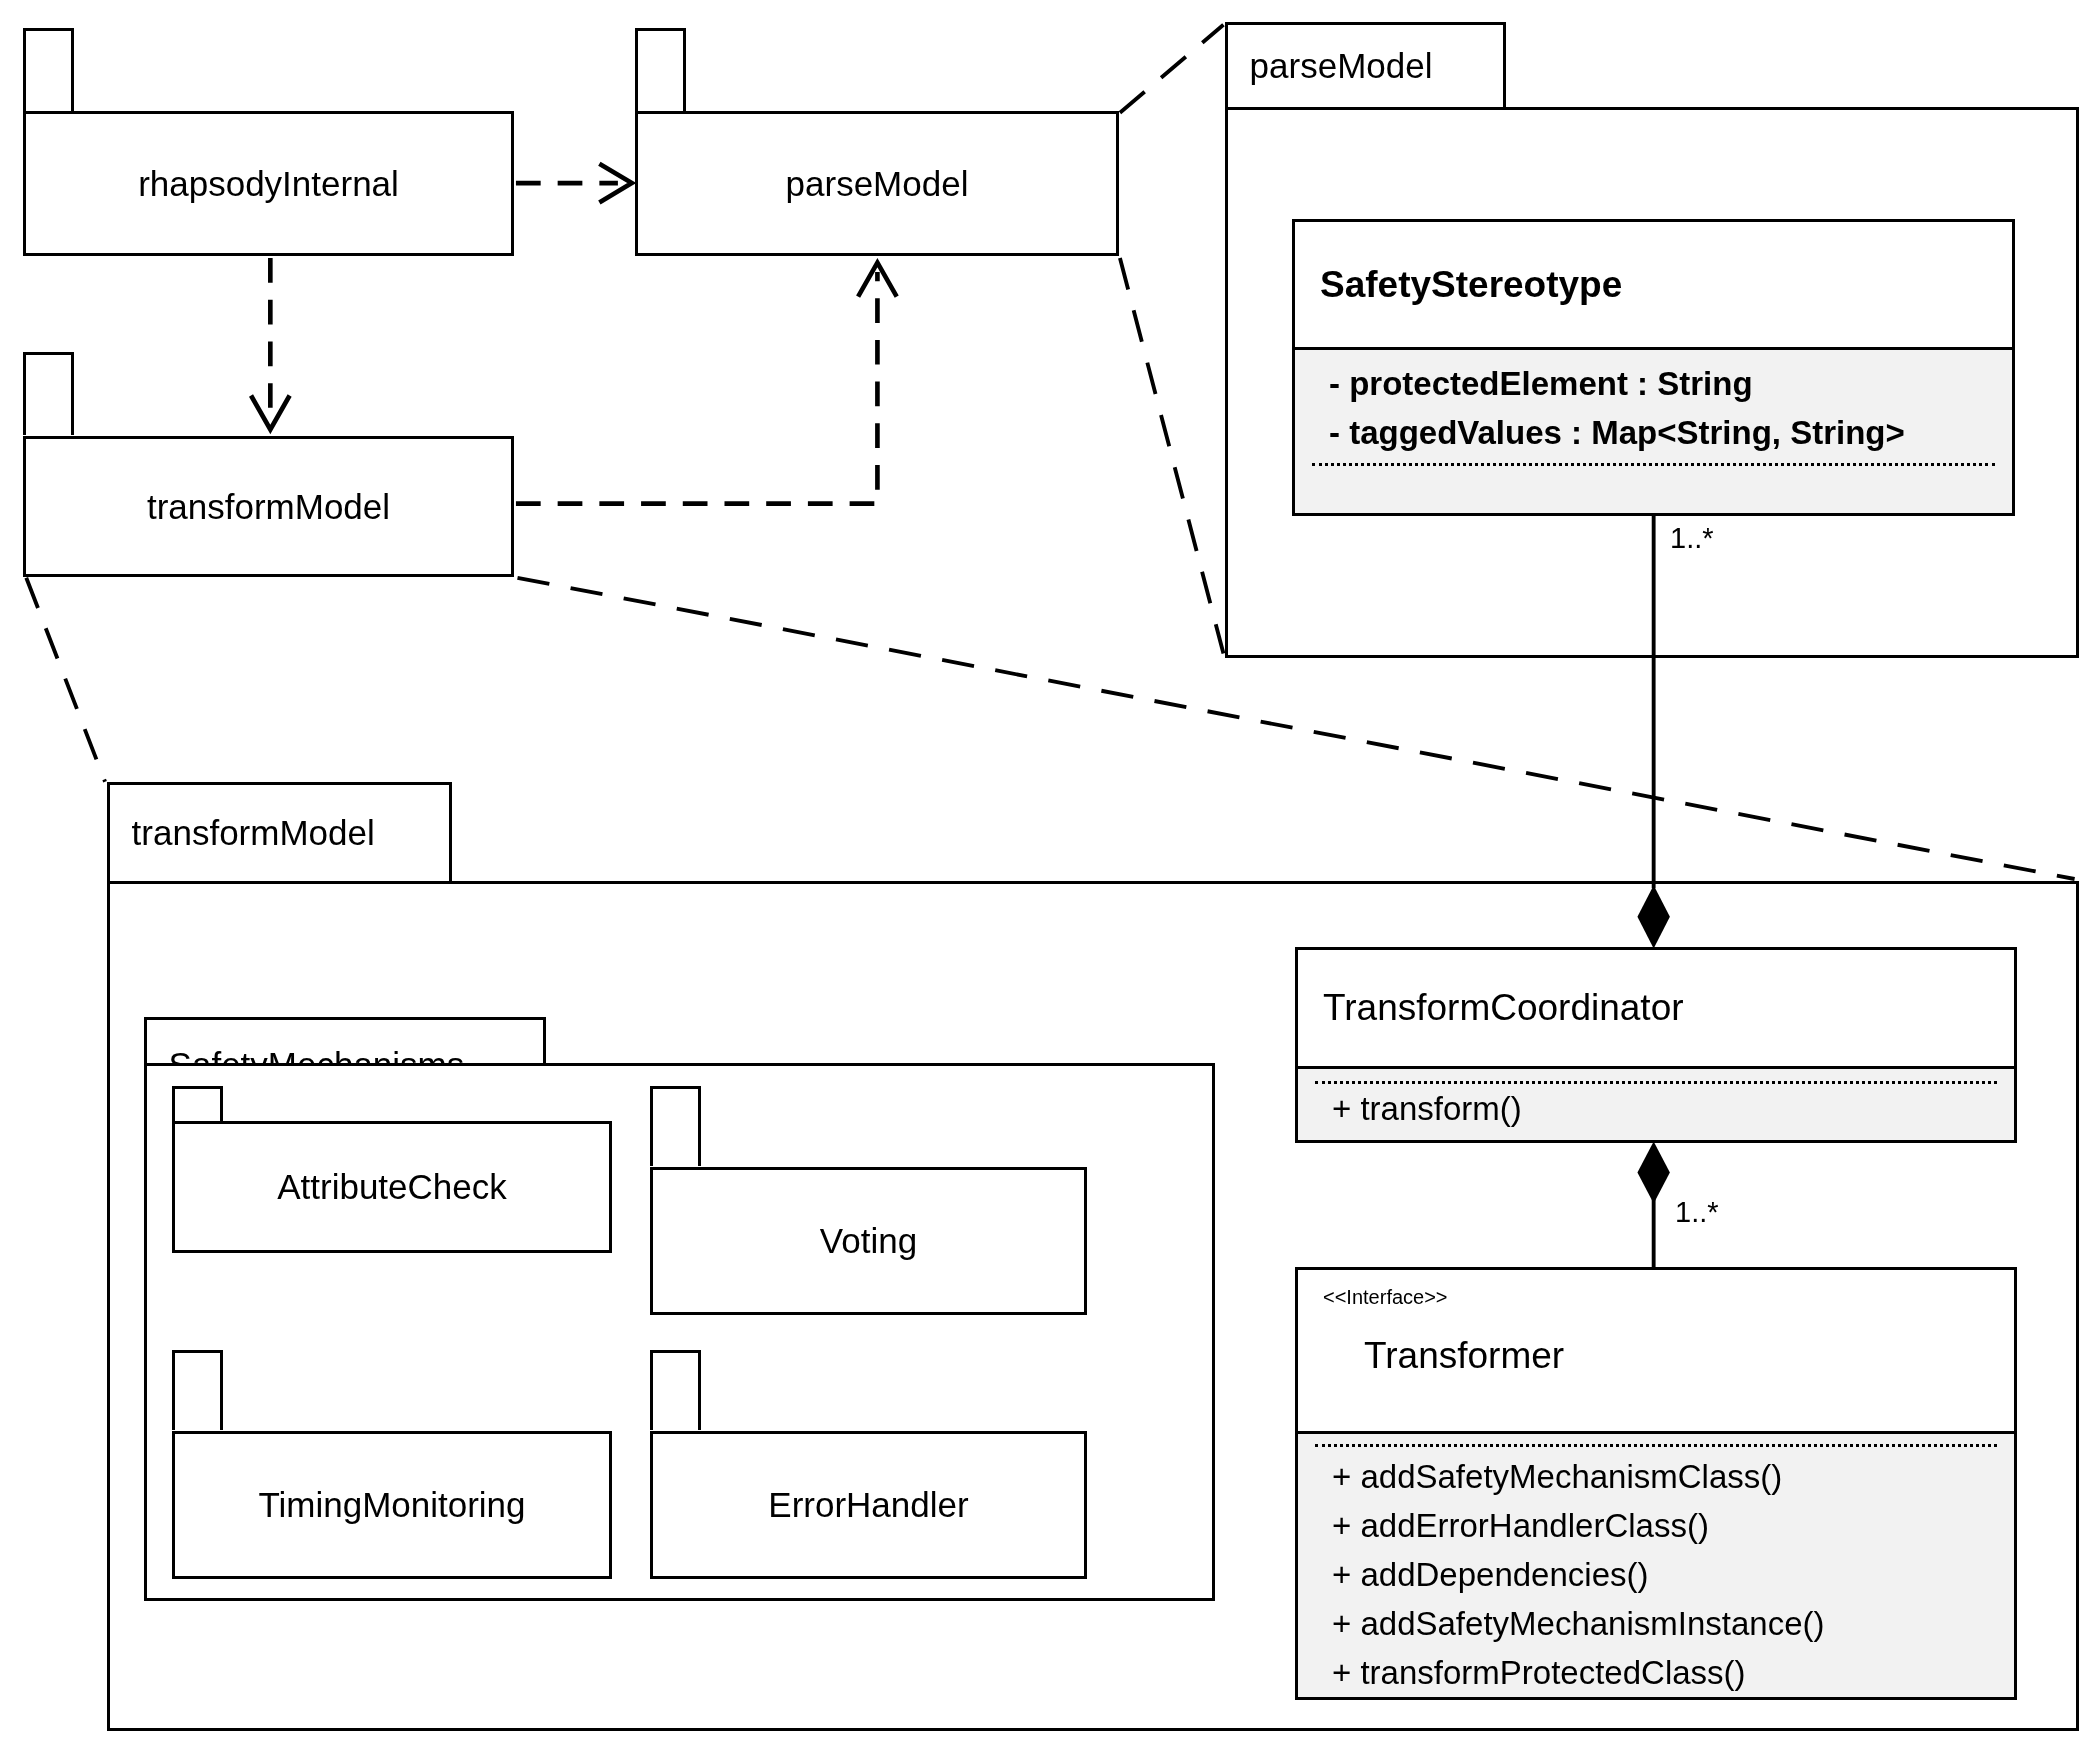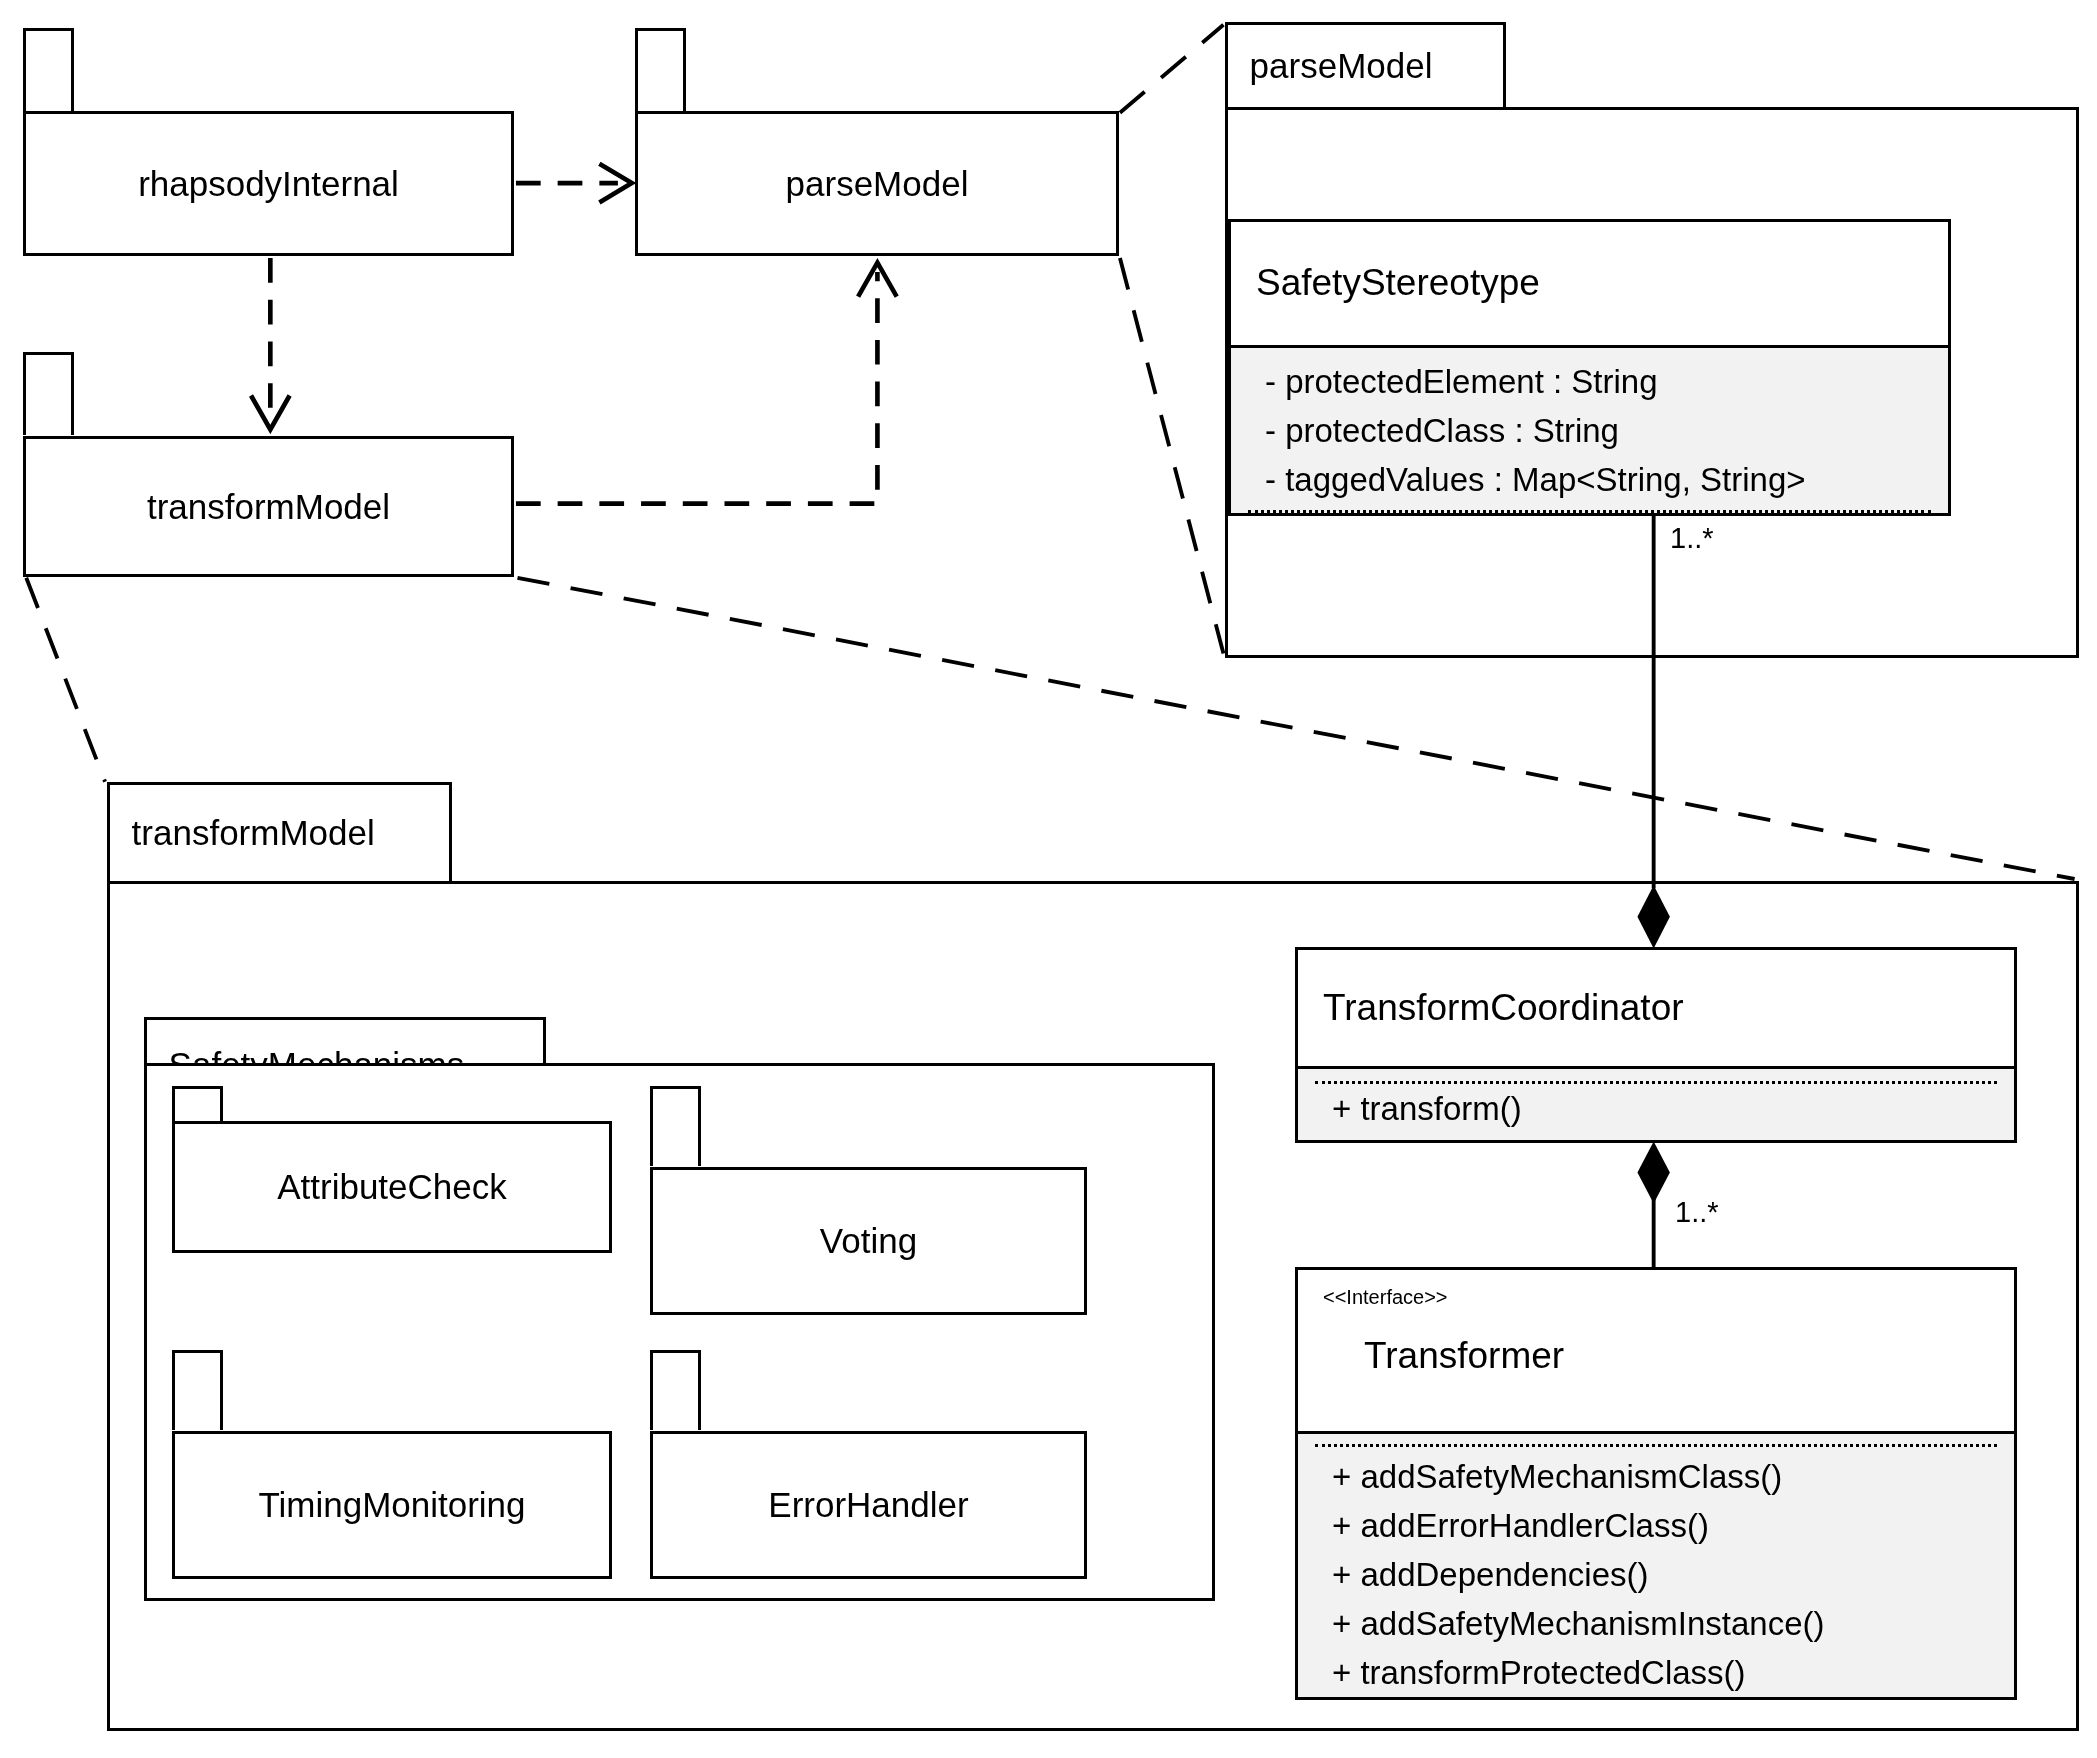--- a/index.html
+++ b/index.html
@@ -102,27 +102,26 @@
   <div class="abs pkg-tab" style="left:23px; top:352px; width:51px; height:83px;"></div>
   <div class="abs pkg-body" style="left:23px; top:436px; width:491px; height:141px;">
     <span class="pkg-label">transformModel</span>
   </div>
 
   <div class="abs pkg-tab labeled" style="left:1225px; top:21.6px; width:281px; height:85px;">
     <span class="pkg-label">parseModel</span>
   </div>
   <div class="abs pkg-body big" style="left:1225px; top:107px; width:854px; height:551px;"></div>
 
-  <div class="abs cls" style="left:1228px; top:219px; width:723px; height:297px;">
+  <div class="abs cls" style="left:1292px; top:219px; width:723px; height:297px;font-weight:bold;">
     <div class="cls-header" style="height:125px;">
       <span class="cls-name">SafetyStereotype</span>
     </div>
     <div class="cls-section" style="padding-top:9.3px;">
       <div class="member-row">- protectedElement : String</div>
-      <div class="member-row">- protectedClass : String</div>
       <div class="member-row">- taggedValues : Map&lt;String, String&gt;</div>
       <div class="dotted-sep" style="margin-top:6.2px;"></div>
     </div>
   </div>
 
   <div class="abs pkg-tab labeled" style="left:107px; top:782px; width:345px; height:99px;">
     <span class="pkg-label">transformModel</span>
   </div>
   <div class="abs pkg-body big" style="left:107px; top:881px; width:1972px; height:850px;"></div>
 

